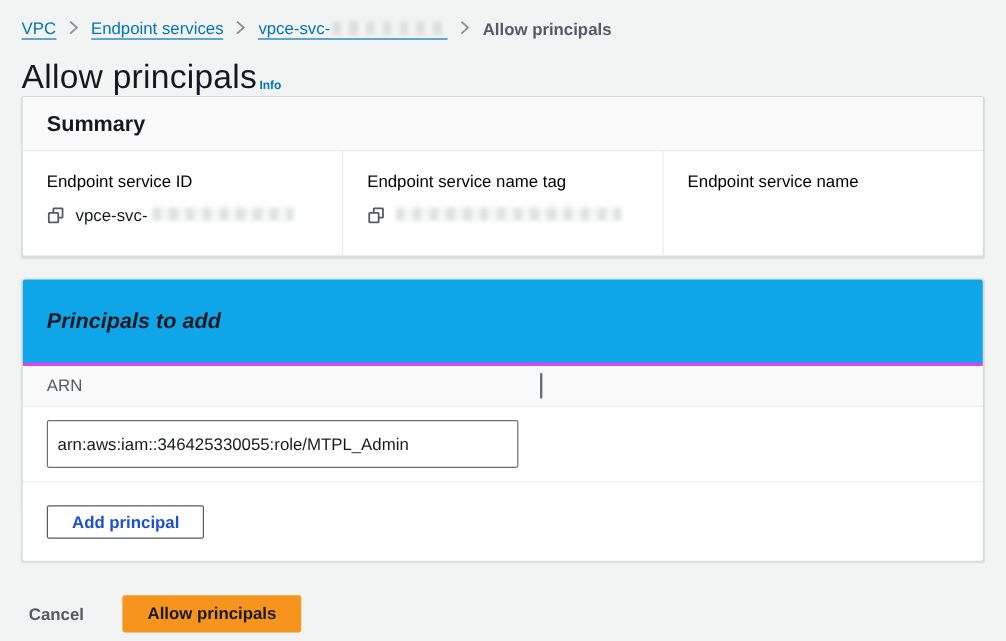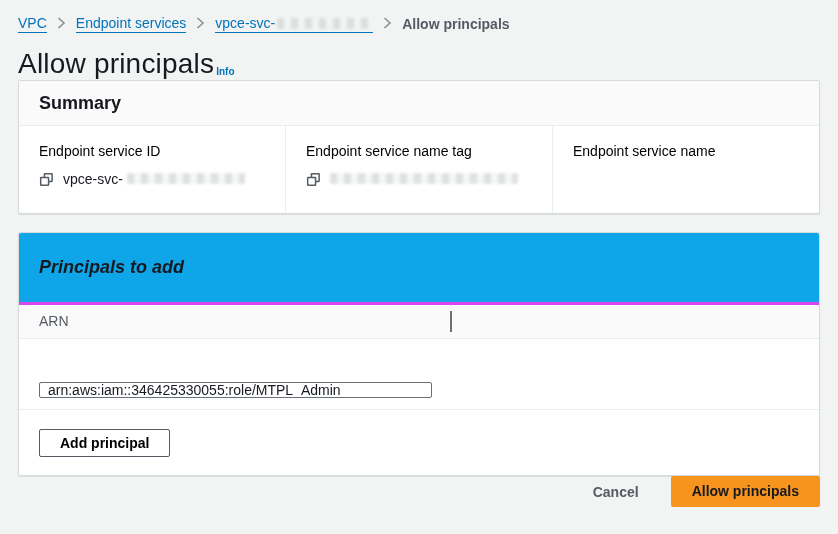--- a/index.html
+++ b/index.html
@@ -41,28 +41,28 @@
   .redact { display:inline-block; height:11px; border-radius:2px; vertical-align:baseline;
             background:repeating-linear-gradient(90deg,#d4d8d8 0 7px,#f3f4f4 7px 14px);
             filter:blur(1.6px); opacity:.75; }
 
   
   .principals-card { margin-top:18px; }
   .plain-header { padding:23px 20px 24px; background:#0ea5e9; border-bottom:3px solid #d946ef; border-radius:2px 2px 0 0;font-style:italic; }
   .arn-row { position:relative; background:#fafafa; border-bottom:1px solid #eaeded; padding:8px 20px; font-weight:400; color:#545b64; line-height:17px; }
   .col-divider { position:absolute; left:431px; top:6px; width:2px; height:21px; background:#687078; cursor:col-resize; }
   .input-row { padding:11px 20px; border-bottom:1px solid #eaeded; background:#fff; }
-  .arn-input { width:393px; height:16px; border:1px solid #687078; border-radius:2px; padding:0 8px;
-               font-family:"Liberation Sans", sans-serif; font-size:14px; color:#16191f; background:#fff;margin-top:32px; }
+  .arn-input { width:393px; height:40px; border:1px solid #687078; border-radius:2px; padding:0 8px;
+               font-family:"Liberation Sans", sans-serif; font-size:14px; color:#16191f; background:#fff; }
   .button-row { padding:19px 20px 18px; background:#fff; border-radius:0 0 2px 2px; }
   .btn-secondary { background:#fff; border:1px solid #545b64; border-radius:2px; padding:5px 20px;
-                   font-family:"Liberation Sans", sans-serif; font-size:14px; font-weight:700; color:#000000; cursor:pointer; line-height:16px; }
+                   font-family:"Liberation Sans", sans-serif; font-size:14px; font-weight:700; color:#1d4ed8; cursor:pointer; line-height:16px; }
 
   
-  .footer-actions { display:flex; justify-content:flex-end; align-items:center; gap:26px; margin-top:0; }
+  .footer-actions { display:flex; align-items:center; gap:26px; margin-top:28px; }
   .cancel-btn { font-weight:700; color:#545b64; cursor:pointer; background:none; border:none; font-size:14px; font-family:"Liberation Sans", sans-serif; }
   .btn-primary { background:#f7941d; border:none; border-radius:2px; padding:7px 21px;
                  font-family:"Liberation Sans", sans-serif; font-size:14px; font-weight:700; color:#16191f; cursor:pointer; line-height:17px; }
 </style>
 </head>
 <body>
 
 <div class="page">
 
   <nav class="breadcrumb">

